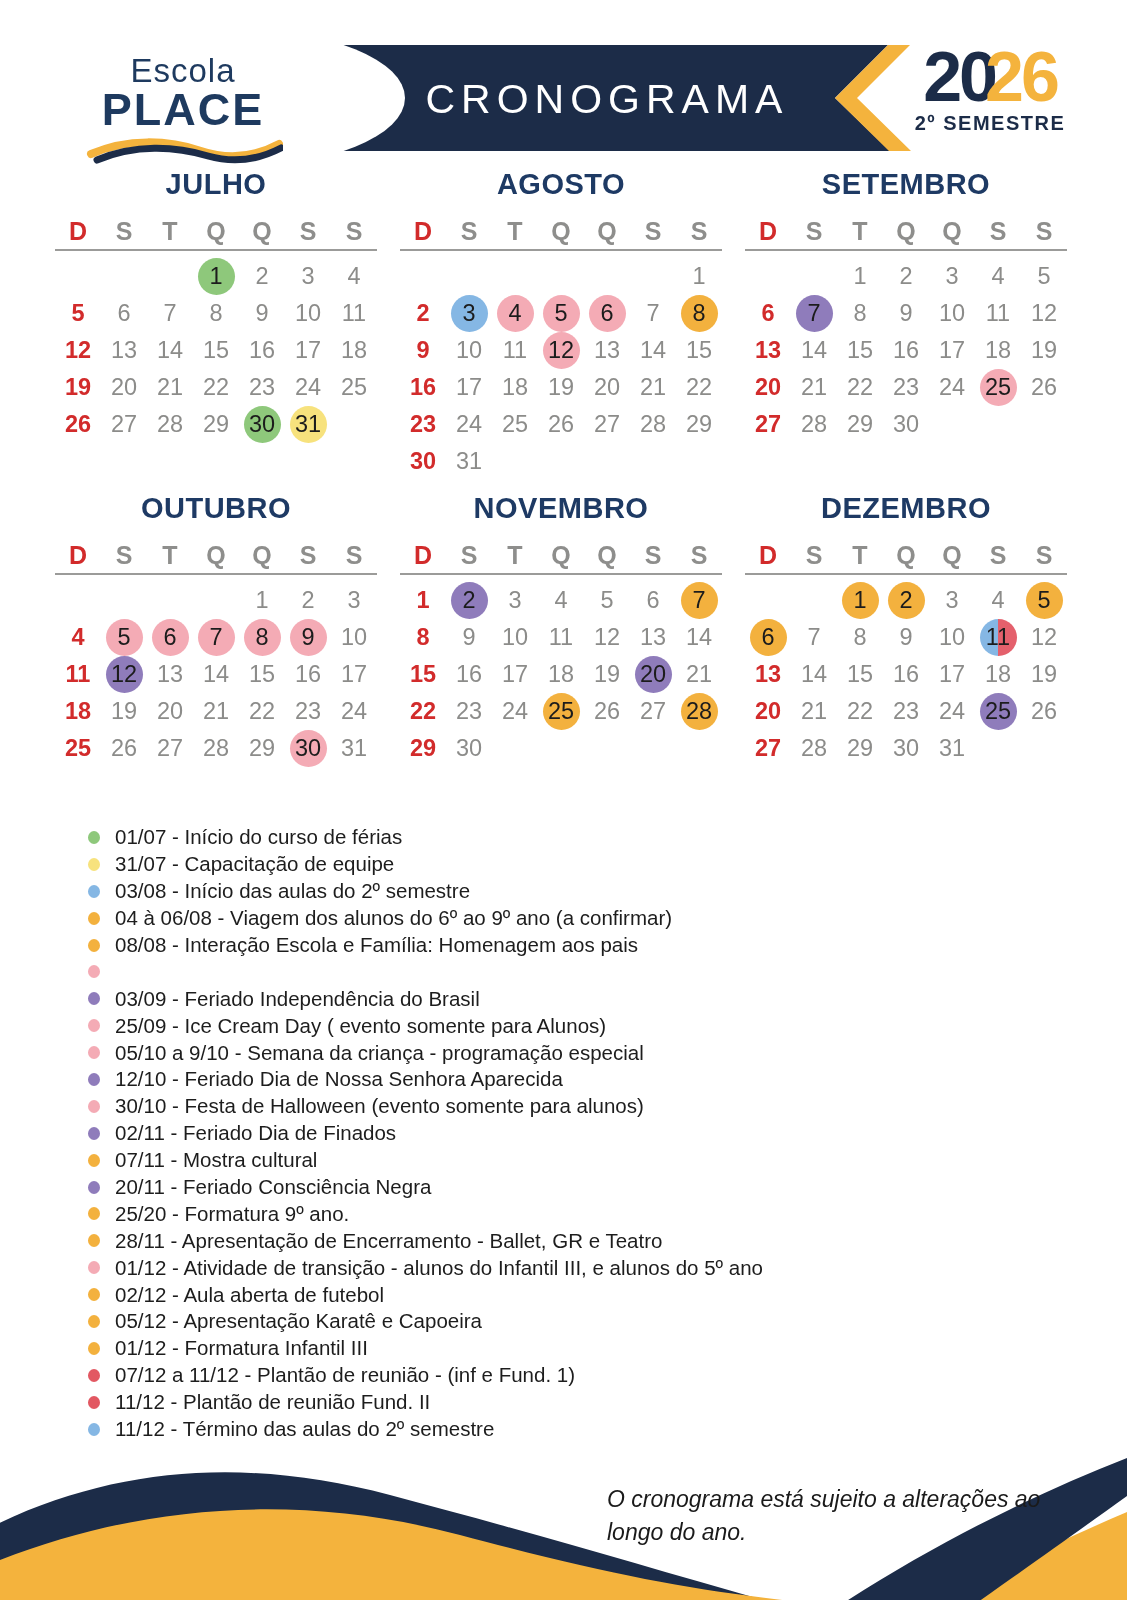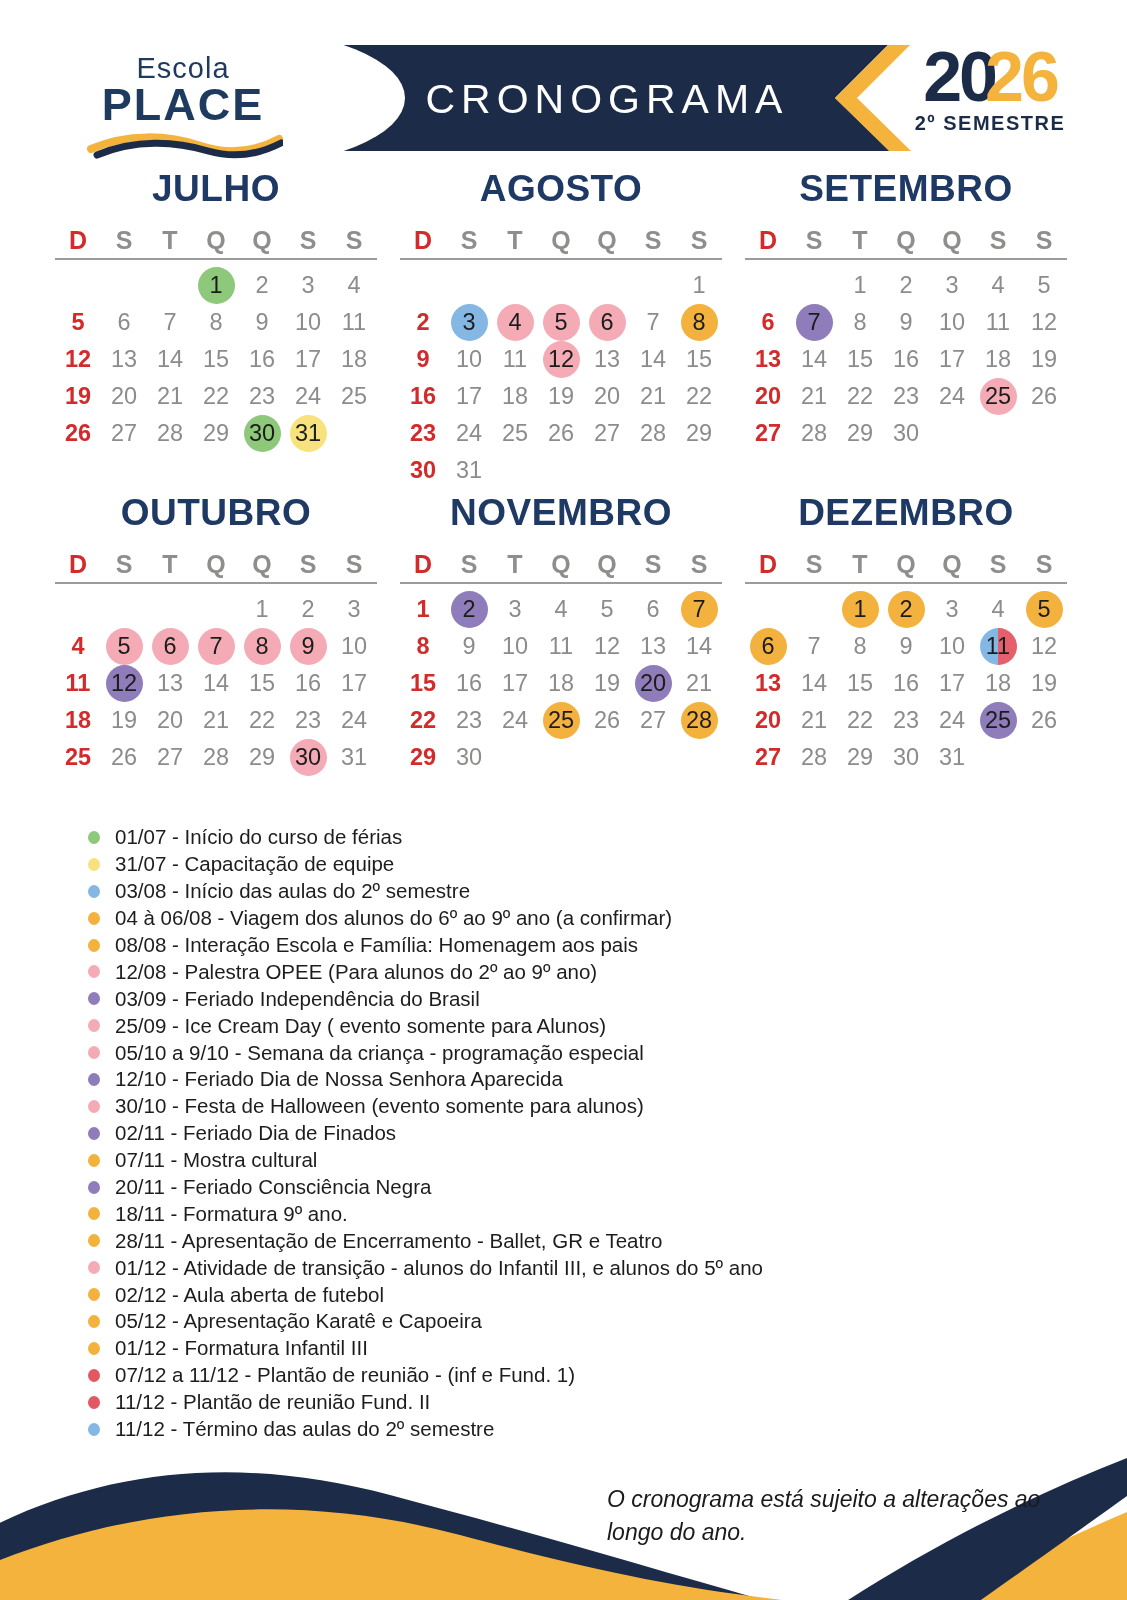--- a/index.html
+++ b/index.html
@@ -23,36 +23,36 @@
   }
   .banner-curve {
     position:absolute; left:-128px; top:-16px; width:340px; height:138px;
     background:#ffffff; border-radius:50%;
   }
   .banner-title {
     position:absolute; width:100%; text-align:center; top:31px; padding-left:110px;
     color:#ffffff; font-size:41px; font-weight:normal; letter-spacing:6px;
   }
   .logo { position:absolute; left:78px; top:52px; width:210px; text-align:center; }
-  .logo-line1 { font-size:29px; color:#1e3a5f; letter-spacing:1px; }
+  .logo-line1 { font-size:33px; color:#1e3a5f; letter-spacing:1px; }
   .logo-line2 { font-size:45px; font-weight:bold; color:#1e3a5f; letter-spacing:2px; margin-top:-6px; }
   .logo-wave { margin-top:-2px; }
   .yearblock { position:absolute; left:900px; top:44px; width:180px; text-align:center; }
   .year { font-size:70px; font-weight:bold; line-height:66px; letter-spacing:-3px; }
   .year .y1 { color:#1c2c48; }
   .year .y2 { color:#f4b33d; margin-left:-10px; }
   .semester { font-size:20px; font-weight:bold; color:#1c2c48; letter-spacing:1.5px; margin-top:2px; white-space:nowrap; }
 
   
   .cal-row { position:absolute; left:55px; width:1017px; display:flex; gap:23px; }
   .cal-row-1 { top:168px; }
   .cal-row-2 { top:492px; }
   .month { width:322px; }
   .month-title {
-    text-align:center; font-size:37px; font-weight:bold; color:#1e3a64;
+    text-align:center; font-size:29px; font-weight:bold; color:#1e3a64;
     letter-spacing:0.5px; margin-bottom:16px;
   }
   .dow-row { display:flex; }
   .dow {
     width:46px; text-align:center; font-size:25px; font-weight:bold; color:#8e8e8c;
   }
   .dow.sun { color:#d22b2b; }
   .dow-line { height:2px; background:#9b9b99; margin-top:3px; }
   .weeks { margin-top:7px; }
   .week { display:flex; }
@@ -847,21 +847,20 @@
     <div class="legend-item">
       <span class="bullet" style="background: rgb(243, 177, 62);"></span>
       <span class="legend-text">04 à 06/08 - Viagem dos alunos do 6º ao 9º ano (a confirmar)</span>
     </div>
     <div class="legend-item">
       <span class="bullet" style="background: rgb(243, 177, 62);"></span>
       <span class="legend-text">08/08 - Interação Escola e Família: Homenagem aos pais</span>
     </div>
     <div class="legend-item">
       <span class="bullet" style="background: rgb(244, 171, 181);"></span>
-      <span class="legend-text">12/08 - Palestra OPEE (Para alunos do 2º ao 9º ano)</span>
     </div>
     <div class="legend-item">
       <span class="bullet" style="background: rgb(143, 124, 187);"></span>
       <span class="legend-text">03/09 - Feriado Independência do Brasil</span>
     </div>
     <div class="legend-item">
       <span class="bullet" style="background: rgb(244, 171, 181);"></span>
       <span class="legend-text">25/09 - Ice Cream Day ( evento somente para Alunos)</span>
     </div>
     <div class="legend-item">
@@ -883,21 +882,21 @@
     <div class="legend-item">
       <span class="bullet" style="background: rgb(243, 177, 62);"></span>
       <span class="legend-text">07/11 - Mostra cultural</span>
     </div>
     <div class="legend-item">
       <span class="bullet" style="background: rgb(143, 124, 187);"></span>
       <span class="legend-text">20/11 - Feriado Consciência Negra</span>
     </div>
     <div class="legend-item">
       <span class="bullet" style="background: rgb(243, 177, 62);"></span>
-      <span class="legend-text">18/11 - Formatura 9º ano.</span>
+      <span class="legend-text">25/20 - Formatura 9º ano.</span>
     </div>
     <div class="legend-item">
       <span class="bullet" style="background: rgb(243, 177, 62);"></span>
       <span class="legend-text">28/11 - Apresentação de Encerramento - Ballet, GR e Teatro</span>
     </div>
     <div class="legend-item">
       <span class="bullet" style="background: rgb(244, 171, 181);"></span>
       <span class="legend-text">01/12 - Atividade de transição - alunos do Infantil III, e alunos do 5º ano</span>
     </div>
     <div class="legend-item">

